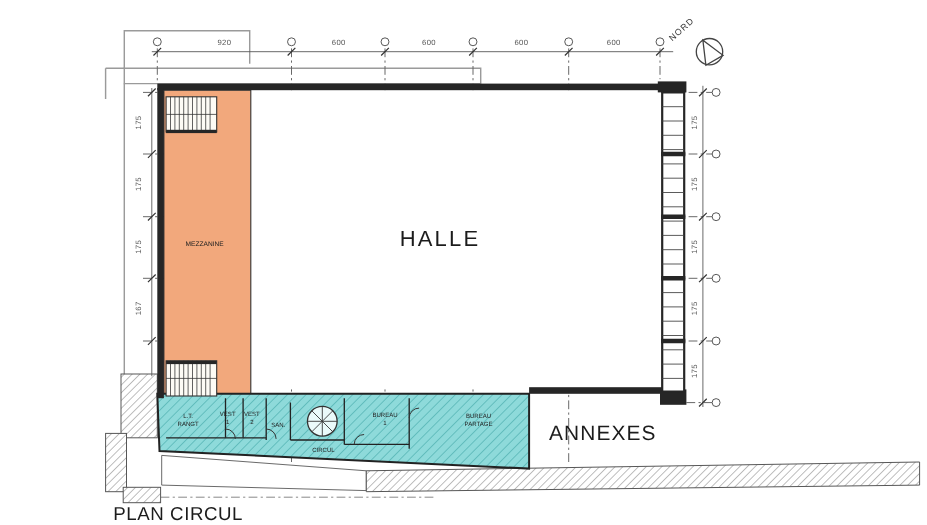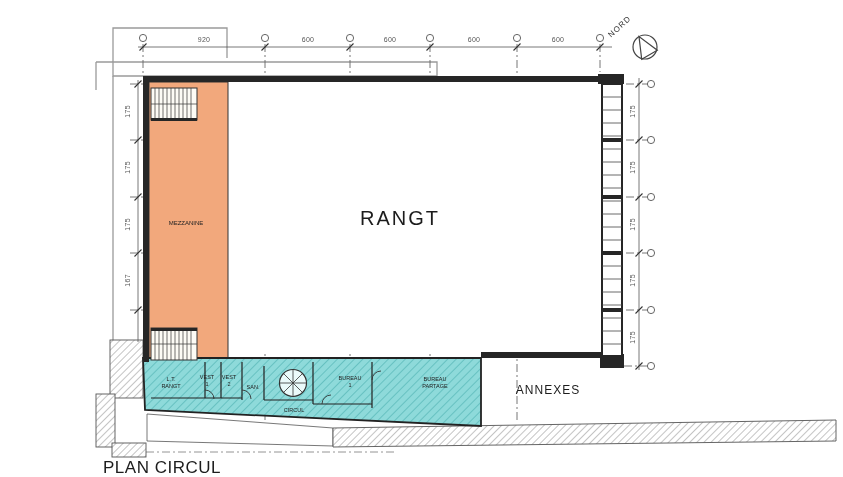--- a/index.html
+++ b/index.html
@@ -1,21 +1,21 @@
 <!DOCTYPE html>
 <html><head>
 <meta charset="utf-8">
 <style>
   html,body{margin:0;padding:0;background:#ffffff;}
   #plan{position:relative;width:843px;height:477px;background:#ffffff;overflow:hidden;
         font-family:"Liberation Sans",sans-serif;}
   #plan svg{position:absolute;left:0;top:0;}
   .lbl{position:absolute;color:#1c1c1c;white-space:pre-line;text-align:center;line-height:1.25;}
   .big{font-size:20px;letter-spacing:2px;}
-  .mid{font-size:12px;letter-spacing:1px;}
+  .mid{font-size:19px;letter-spacing:1px;}
   .title{font-size:17px;letter-spacing:0.5px;text-align:left;}
   .room{font-size:5.5px;color:#222;}
   .dim{font-size:7px;color:#555;letter-spacing:0.3px;}
   .rot{transform:rotate(-90deg);transform-origin:center;}
   .nord{font-size:8px;letter-spacing:1px;color:#333;transform:rotate(-42deg);transform-origin:center;}
 </style>
 </head>
 <body>
 
 <div id="plan">
@@ -128,21 +128,21 @@
         <circle cx="651" cy="310" r="3.6"></circle>
         <circle cx="651" cy="366" r="3.6"></circle>
     </g>
 
     <g stroke="#444" stroke-width="1.2" fill="none">
       <circle cx="645" cy="47" r="12"></circle>
       <path d="M645,35 L636,56 L654,56 Z" transform="rotate(-30 645 47)"></path>
     </g>
   </svg>
 
-  <div class="lbl big" style="left:350px;top:206px;width:100px;">RANGT</div>
+  <div class="lbl big" style="left:350px;top:206px;width:100px;">HALLE</div>
   <div class="lbl room" style="left:146px;top:220px;width:80px;font-size:6px;">MEZZANINE</div>
   <div class="lbl mid" style="left:498px;top:383px;width:100px;">ANNEXES</div>
   <div class="lbl room" style="left:146px;top:376px;width:50px;">L.T.
 RANGT</div>
   <div class="lbl room" style="left:192px;top:374px;width:30px;">VEST
 1</div>
   <div class="lbl room" style="left:214px;top:374px;width:30px;">VEST
 2</div>
   <div class="lbl room" style="left:238px;top:384px;width:30px;">SAN.</div>
   <div class="lbl room" style="left:325px;top:375px;width:50px;">BUREAU

